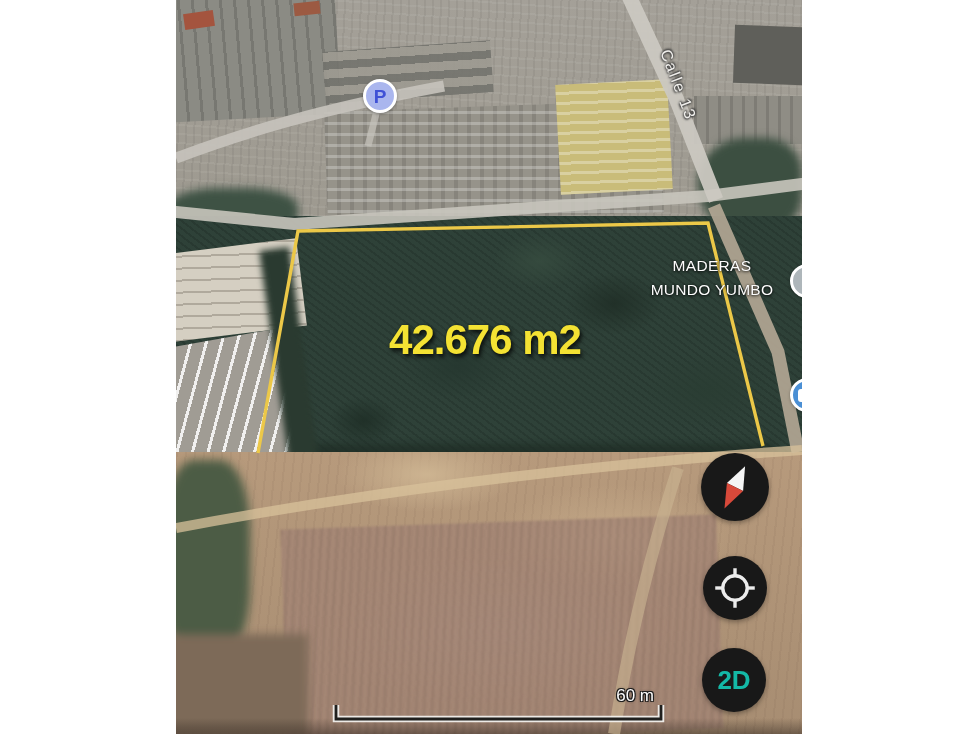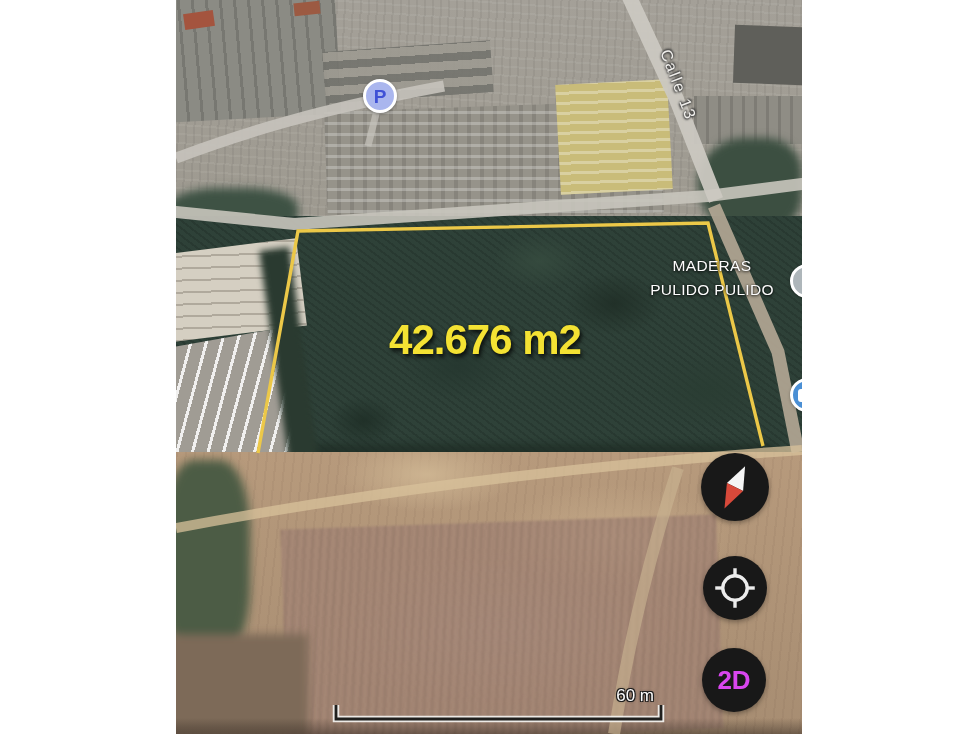--- a/index.html
+++ b/index.html
@@ -103,21 +103,21 @@
   .edge-marker.blue{left:614px;top:378px;background:var(--marker-blue);
       display:flex;align-items:center;justify-content:flex-start;}
   .edge-marker.blue .glyph{width:9px;height:13px;background:#fff;border-radius:3px;margin-left:5px;}
 
   
   .ctrl{position:absolute;border-radius:50%;background:var(--control-bg);
       box-shadow:0 2px 5px rgba(0,0,0,.35);display:flex;align-items:center;justify-content:center;
       border:none;cursor:pointer;}
   .ctrl-compass{left:525px;top:453px;width:68px;height:68px;}
   .ctrl-location{left:527px;top:556px;width:64px;height:64px;}
-  .ctrl-2d{left:526px;top:648px;width:64px;height:64px;color:#d946ef;font-size:26px;
+  .ctrl-2d{left:526px;top:648px;width:64px;height:64px;color:#14b8a6;font-size:26px;
       font-weight:bold;letter-spacing:0;font-family:"Liberation Sans","DejaVu Sans",sans-serif;}
 
   
   .scale-label{position:absolute;left:338px;top:686px;width:140px;text-align:right;
       font-size:17px;font-weight:500;color:#fdfdfd;
       text-shadow:-1px -1px 0 #1c1c1c,1px -1px 0 #1c1c1c,-1px 1px 0 #1c1c1c,1px 1px 0 #1c1c1c,0 0 3px #1c1c1c;}
 </style>
 </head>
 <body>
 
@@ -168,21 +168,21 @@
     <div class="street-label">Calle 13</div>
 
     <div class="parking-badge">
       <span>P</span>
     </div>
 
     <div class="area-label">42.676 m2</div>
 
     <div class="poi-label poi-canecas">
       <div>MADERAS</div>
-      <div>PULIDO PULIDO</div>
+      <div>MUNDO YUMBO</div>
     </div>
 
 
     <div class="edge-marker gray"></div>
     <div class="edge-marker blue">
       <span class="glyph"></span>
     </div>
 
     <button class="ctrl ctrl-compass">
       <svg width="68" height="68" viewBox="0 0 68 68">

